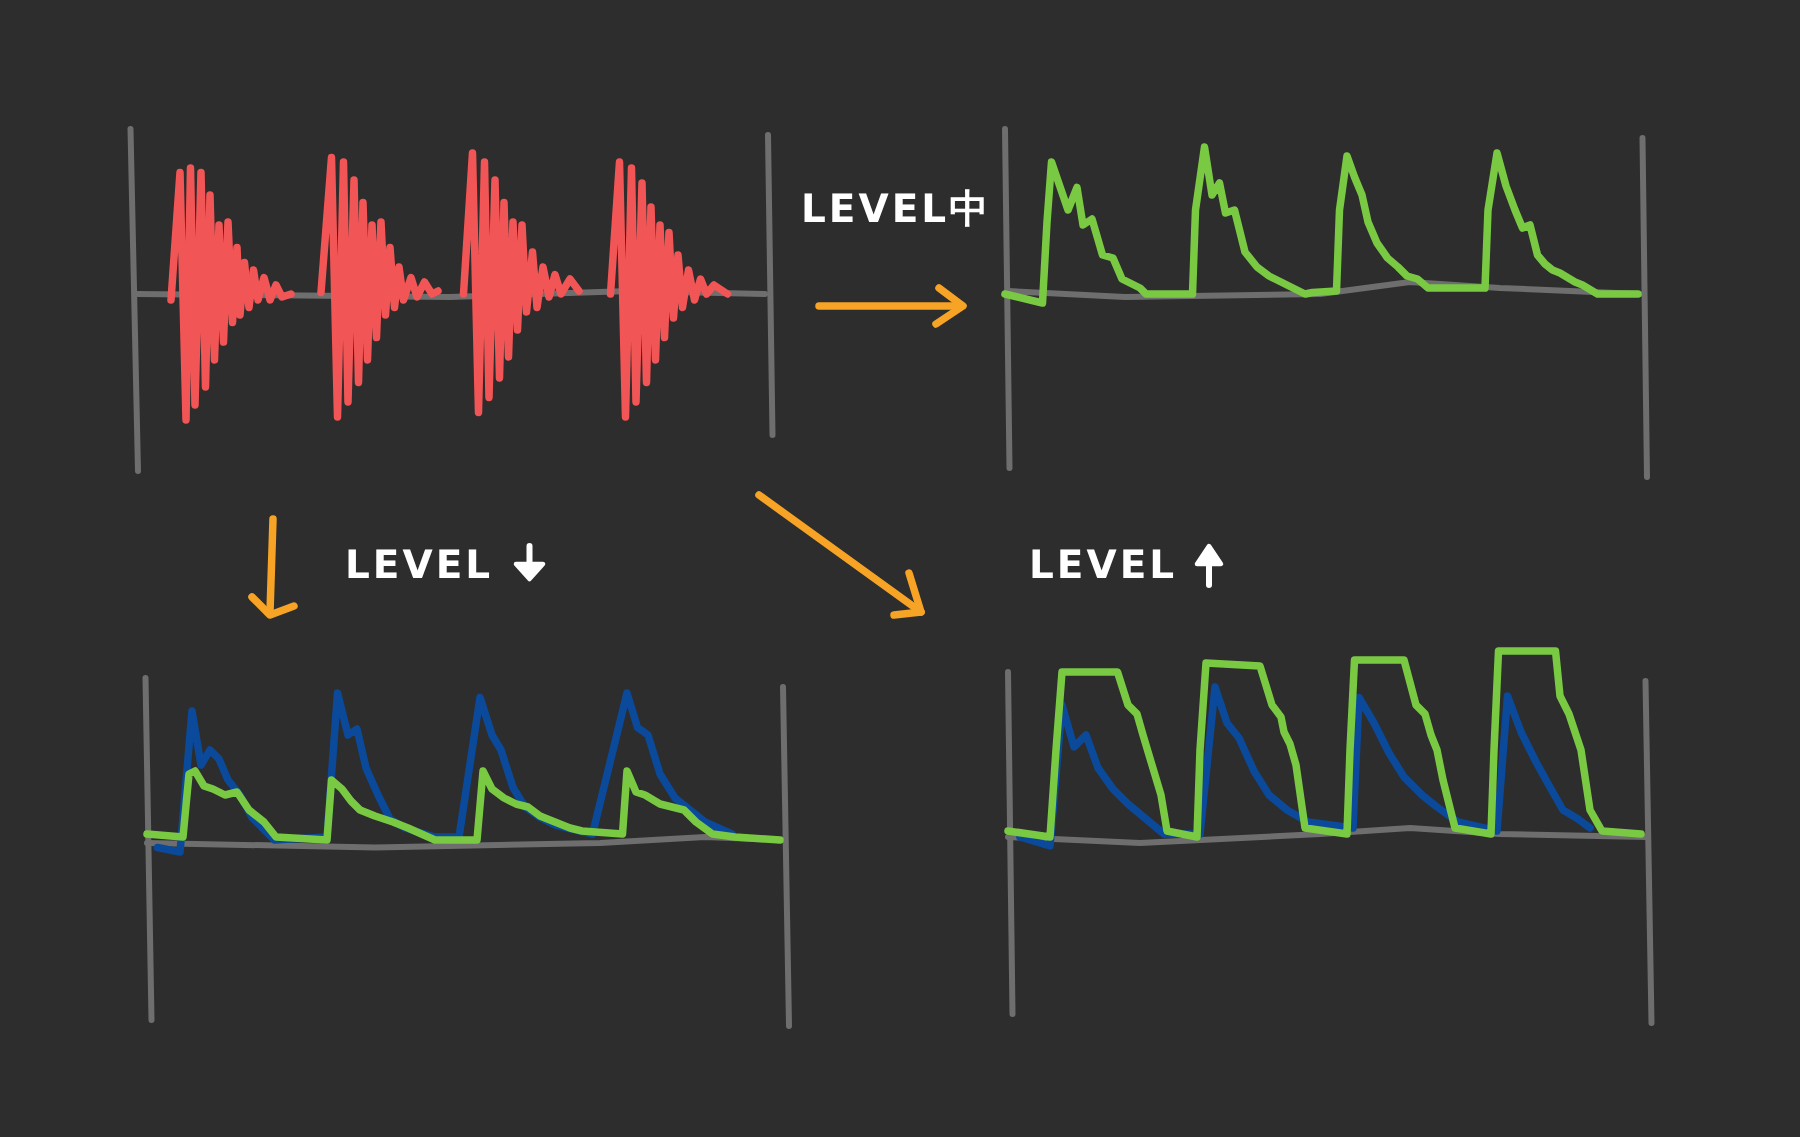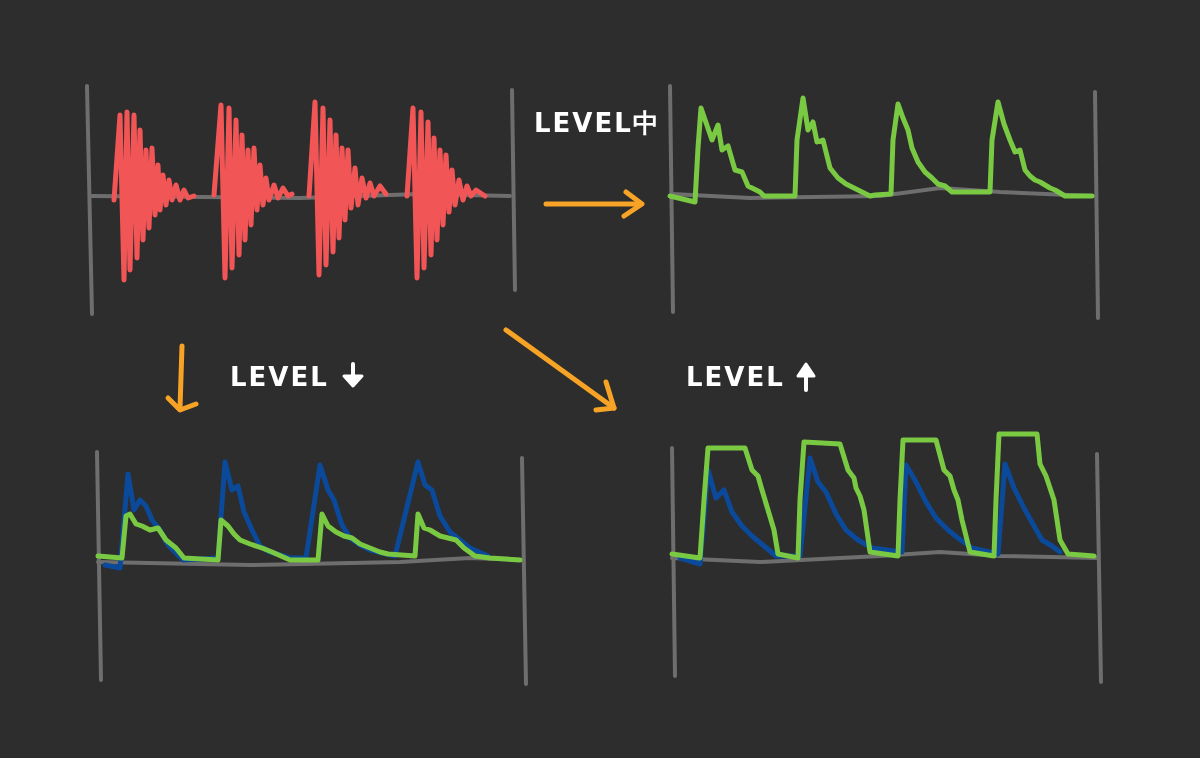--- a/index.html
+++ b/index.html
@@ -76,15 +76,15 @@
   <g fill="#ffffff" stroke="#ffffff" stroke-width="3">
     <path d="M353 364 L353 383" fill="none" stroke-width="4"></path>
     <path d="M344 376 L353 386 L362 376 Z"></path>
   </g>
   <g fill="#ffffff" stroke="#ffffff" stroke-width="3">
     <path d="M806 370 L806 390" fill="none" stroke-width="4"></path>
     <path d="M798 376 L806 364 L814 376 Z"></path>
   </g>
 </svg>
 
-<div class="lbl" style="left:534px; top:106px;">LEVEL中</div>
+<div class="lbl" style="left:534px; top:122px;">LEVEL中</div>
 <div class="lbl" style="left:230px; top:362px;">LEVEL</div>
 <div class="lbl" style="left:686px; top:362px;">LEVEL</div>
 
 </body></html>

